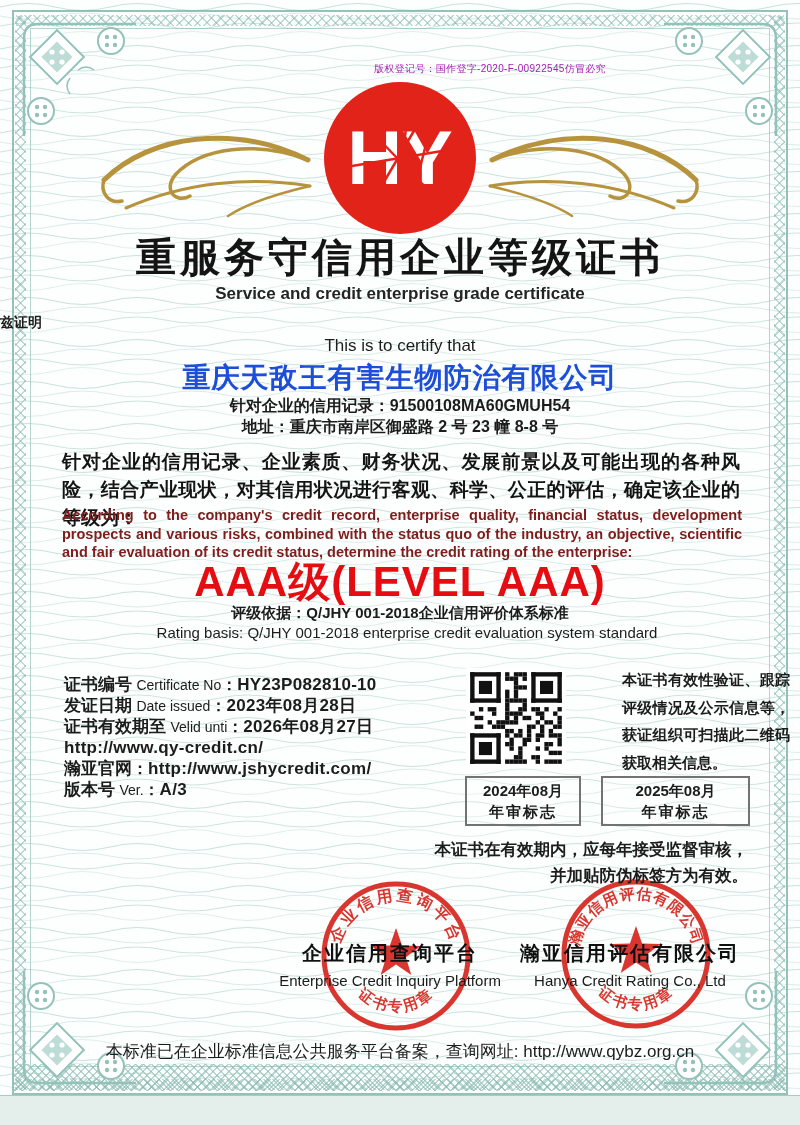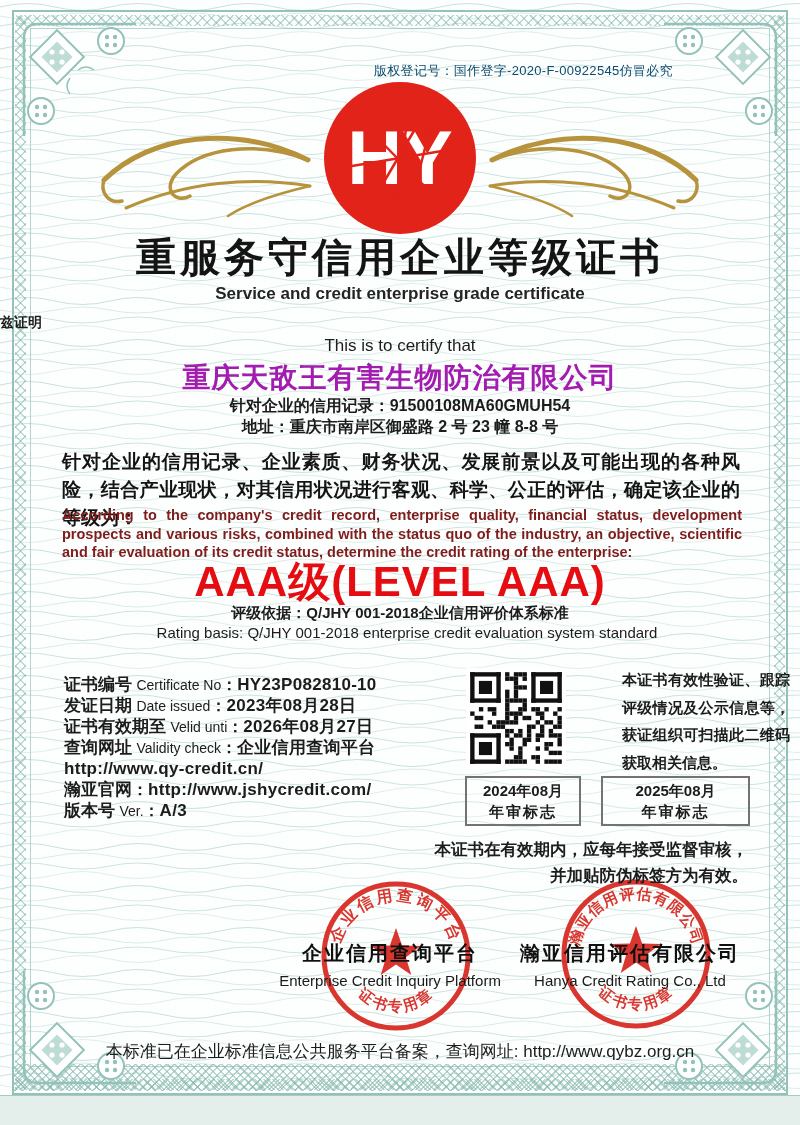--- a/index.html
+++ b/index.html
@@ -32,32 +32,32 @@
       repeating-linear-gradient(-45deg, rgba(130,182,171,.55) 0 1.5px, transparent 1.5px 5.5px);}
   .wash-bottom{position:absolute;left:0;right:0;top:1095px;height:30px;z-index:1;
     background:#e4efec;
     border-top:1px solid rgba(124,178,167,.6);}
   .corner{position:absolute;z-index:2;}
   .corner.tl{left:8px;top:8px;}
   .corner.tr{right:8px;top:8px;transform:scaleX(-1);}
   .corner.bl{left:8px;bottom:26px;transform:scaleY(-1);}
   .corner.br{right:8px;bottom:26px;transform:scale(-1,-1);}
   
-  .copyright{left:374px;top:62px;font-size:13px;color:#0c4a6e;z-index:3;letter-spacing:.3px;text-align:right;}
+  .copyright{left:374px;top:62px;font-size:10px;color:#a21caf;z-index:3;letter-spacing:.3px;text-align:right;}
   .logo{left:322px;top:80px;z-index:4;}
   .flourish{top:116px;z-index:2;}
   .flourish.fl{left:96px;}
   .flourish.fr{left:486px;transform:scaleX(-1);}
   .title-zh{left:0;width:100%;top:230px;text-align:center;font-size:40px;font-weight:700;
     letter-spacing:4px;z-index:3;color:#141414;}
   .title-en{left:0;width:100%;top:284px;text-align:center;font-size:17px;font-weight:600;z-index:3;color:#242424;}
   .certify-zh{left:0;width:100%;top:314px;font-size:14px;font-weight:600;z-index:3;}
   .certify-en{left:0;width:100%;top:336px;text-align:center;font-size:17px;z-index:3;}
   .company{left:0;width:100%;top:359px;text-align:center;font-size:28px;font-weight:800;
-    letter-spacing:1px;z-index:3;color:#a21caf;}
+    letter-spacing:1px;z-index:3;color:#1d4ed8;}
   .credit-code{left:0;width:100%;top:396px;text-align:center;font-size:16px;font-weight:600;z-index:3;}
   .address{left:0;width:100%;top:417px;text-align:center;font-size:16px;font-weight:600;z-index:3;}
   
   .eval-zh{left:62px;width:678px;top:448px;font-size:19px;font-weight:700;line-height:28px;
     text-align:justify;z-index:3;color:#141414;}
   .eval-en{left:62px;width:680px;top:506px;font-size:14.5px;font-weight:600;line-height:18.5px;
     text-align:justify;z-index:3;color:#7f1d1d;}
   .rating{left:0;width:100%;top:554px;text-align:center;font-size:42px;font-weight:900;
     letter-spacing:1px;color:#e60d12;z-index:3;}
   .basis-zh{left:0;width:100%;top:604px;text-align:center;font-size:15px;font-weight:600;z-index:3;}
@@ -273,24 +273,20 @@
       <span class="dl-zh">证书编号</span>
       <span class="dl-en">Certificate No</span><span class="dl-sep">：</span><span class="dl-val">HY23P082810-10</span>
     </div>
     <div class="dline">
       <span class="dl-zh">发证日期</span>
       <span class="dl-en">Date issued</span><span class="dl-sep">：</span><span class="dl-val">2023年08月28日</span>
     </div>
     <div class="dline">
       <span class="dl-zh">证书有效期至</span>
       <span class="dl-en">Velid unti</span><span class="dl-sep">：</span><span class="dl-val">2026年08月27日</span>
-    </div>
-    <div class="dline">
-      <span class="dl-zh">查询网址</span>
-      <span class="dl-en">Validity check</span><span class="dl-sep">：</span><span class="dl-val">企业信用查询平台</span>
     </div>
     <div class="dline">
       <span class="dl-val">http://www.qy-credit.cn/</span>
     </div>
     <div class="dline">
       <span class="dl-zh">瀚亚官网</span><span class="dl-sep">：</span><span class="dl-val">http://www.jshycredit.com/</span>
     </div>
     <div class="dline">
       <span class="dl-zh">版本号</span>
       <span class="dl-en">Ver.</span><span class="dl-sep">：</span><span class="dl-val">A/3</span>

